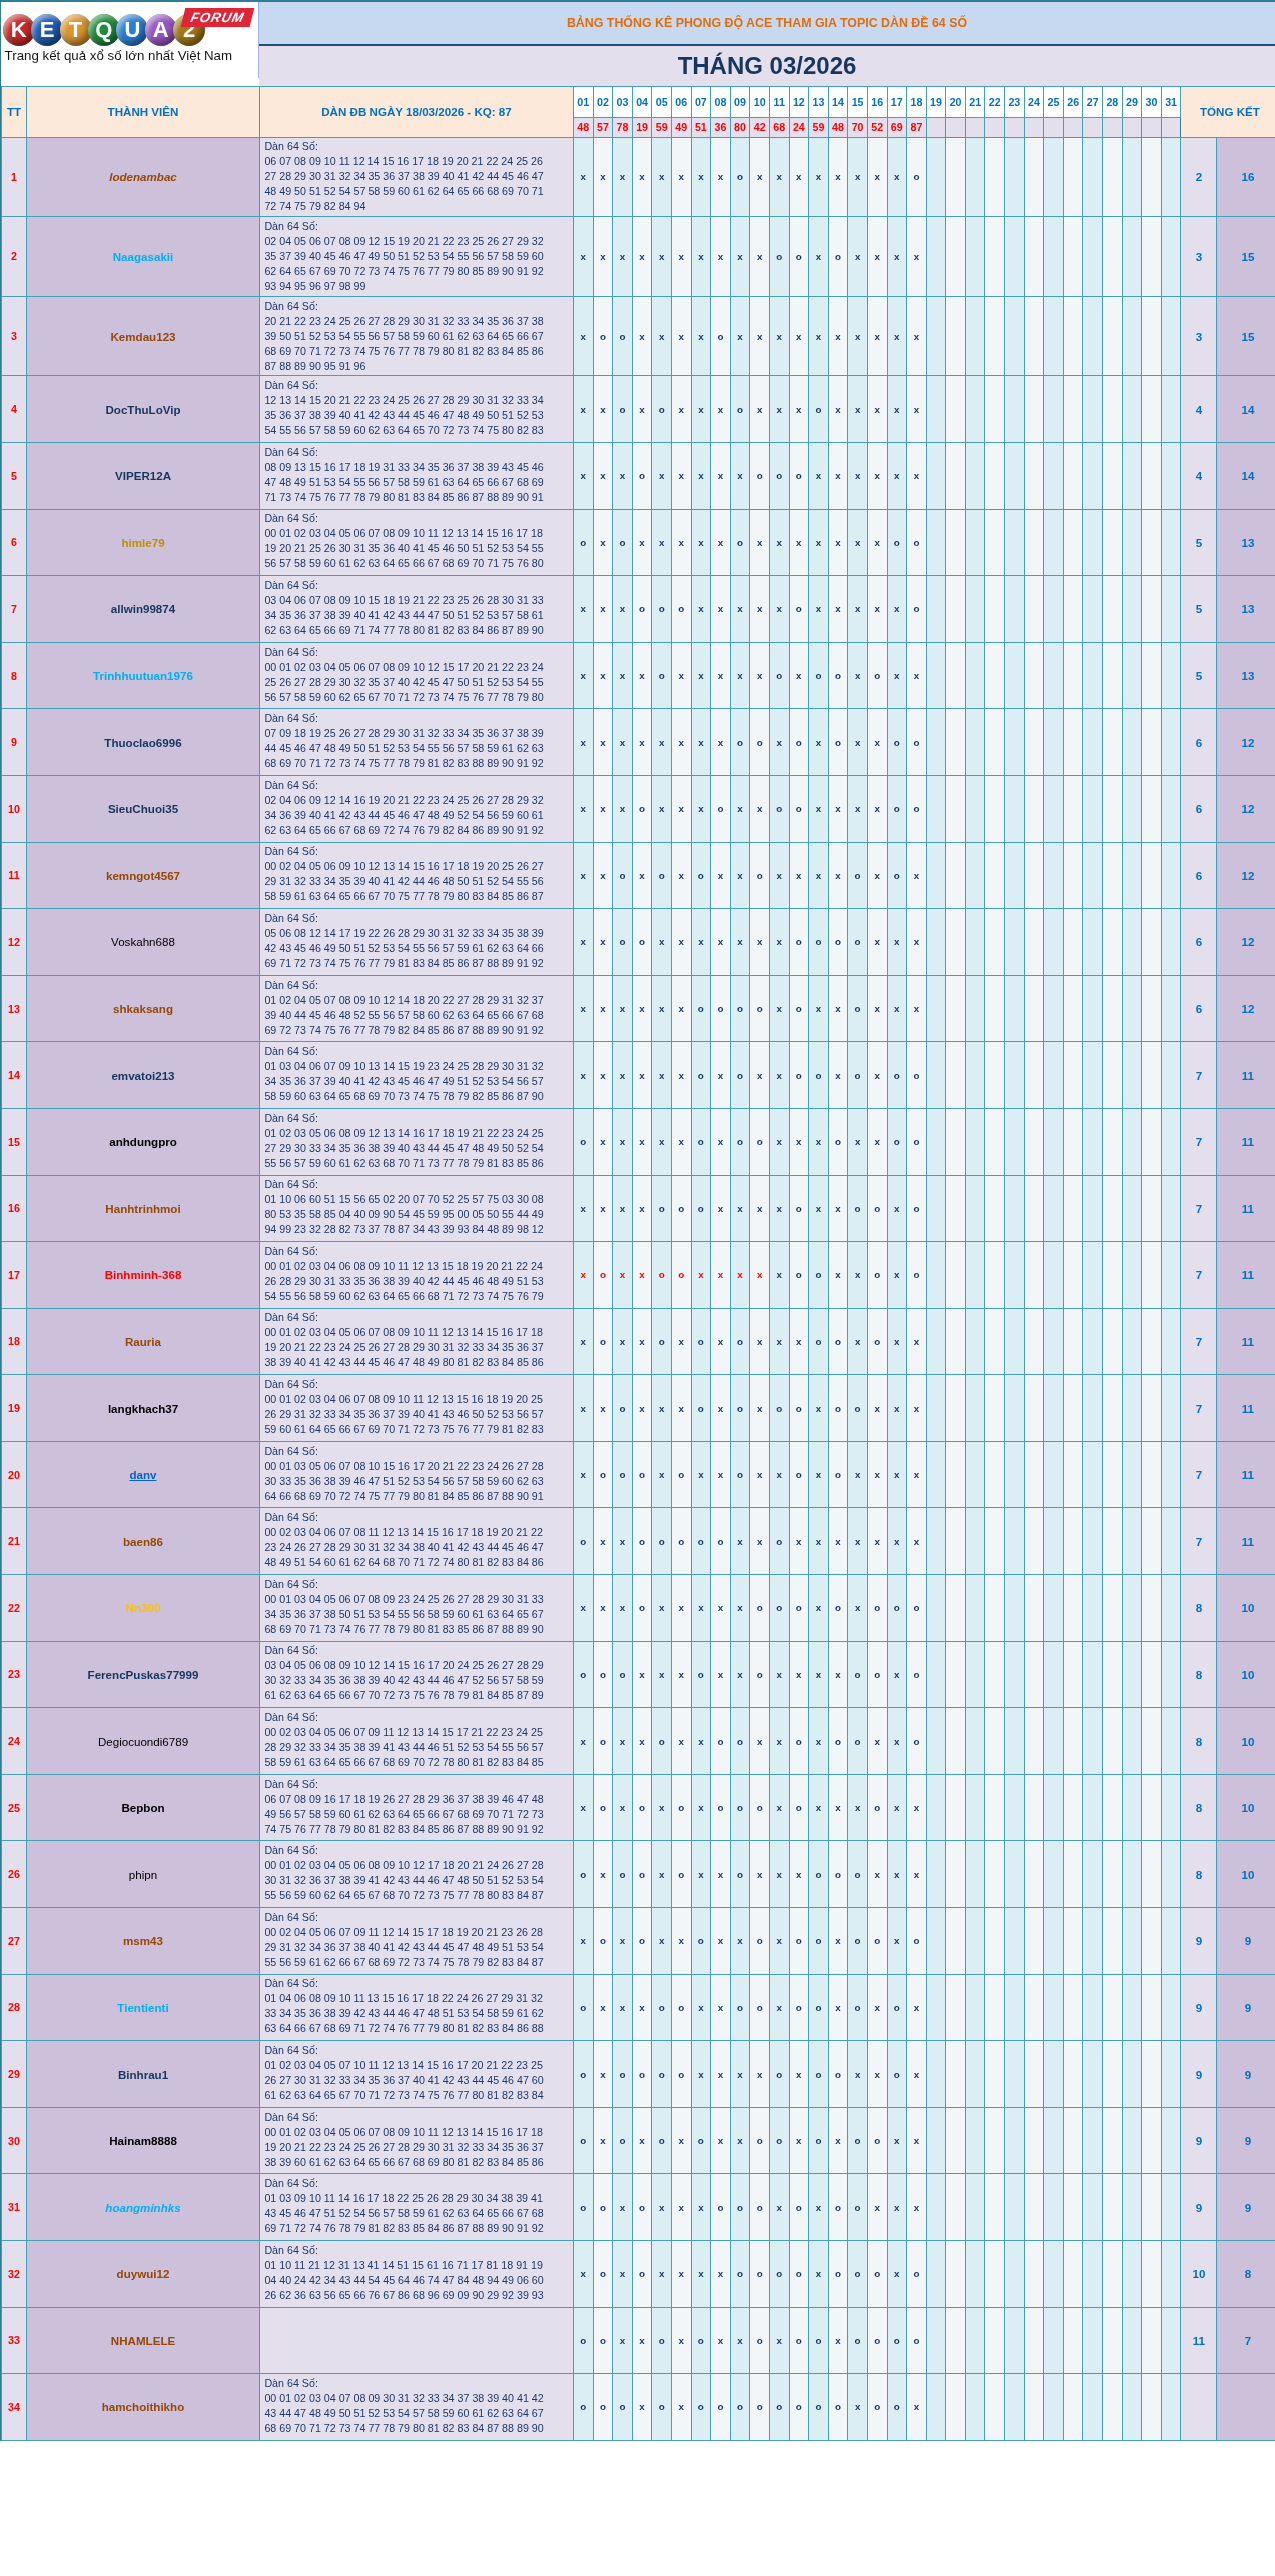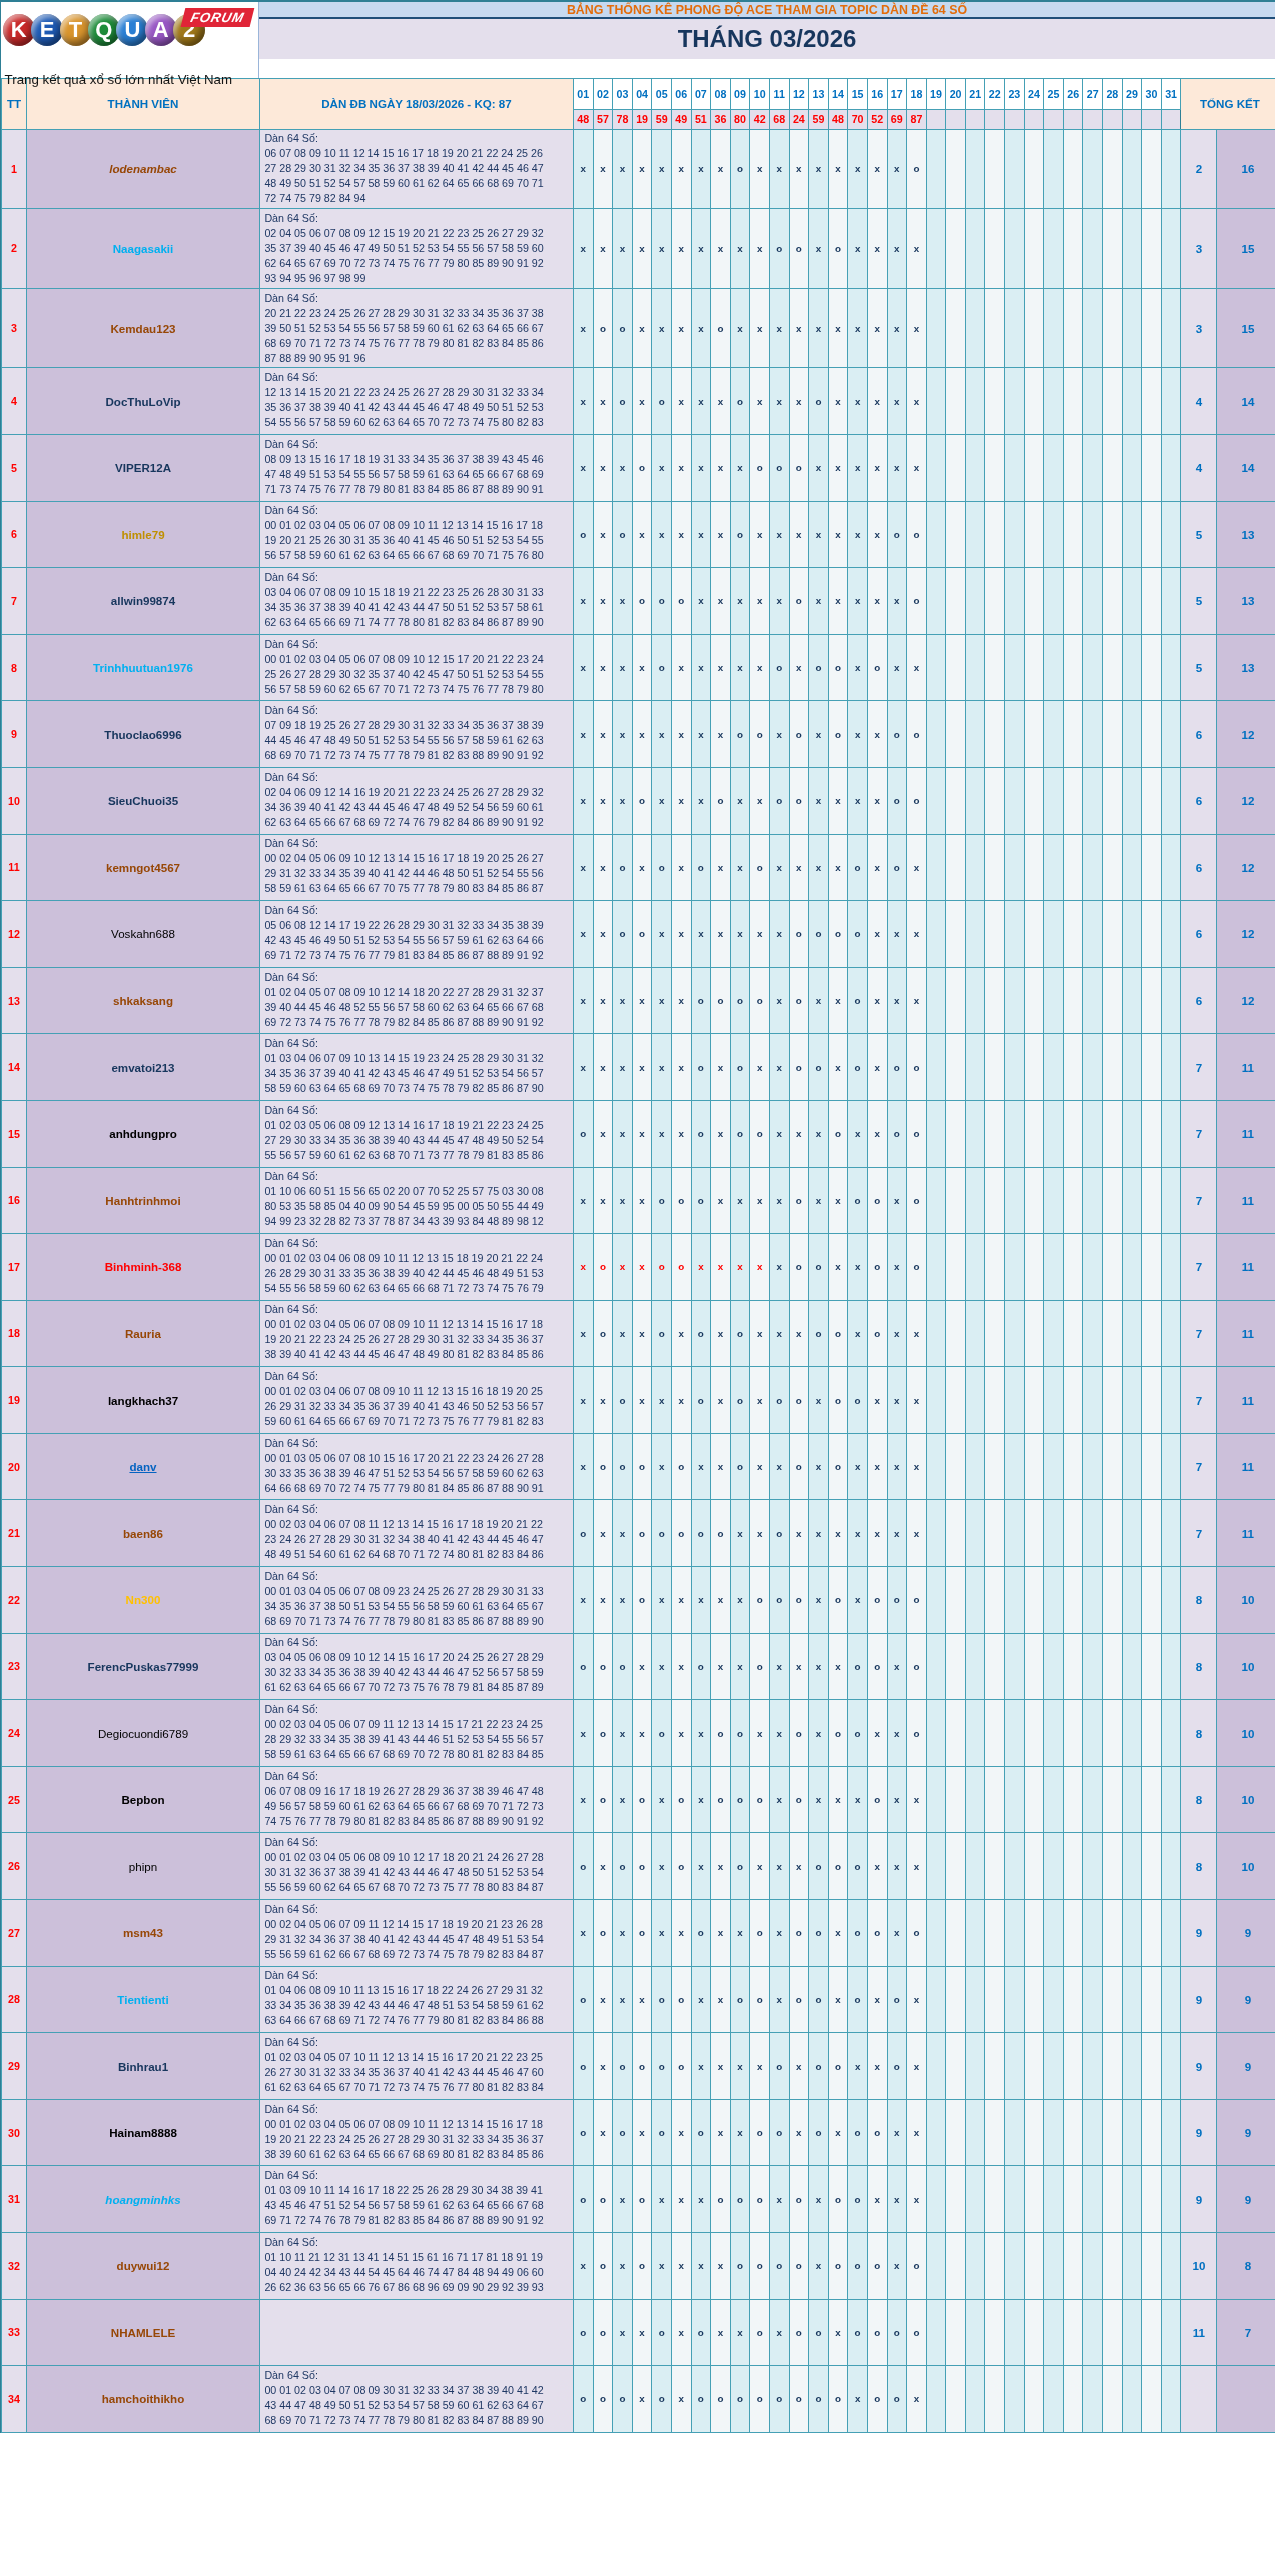--- a/index.html
+++ b/index.html
@@ -4,23 +4,23 @@
 <style>
   html,body{margin:0;padding:0;background:#ffffff;font-family:"Liberation Sans",sans-serif;}
   .page{width:1276px;border-left:0.9px solid #2e7f95;border-right:0.9px solid #c9c3d6;box-sizing:border-box;}
 
   
   .top{display:flex;border-top:2.7px solid #2e7f95;}
   .logo-block{width:258px;min-width:258px;height:76px;background:#ffffff;position:relative;border-right:0.9px solid #9ab5d9;box-sizing:border-box;}
   .letters{display:flex;align-items:center;padding:12.4px 0 0 5.3px;}
   .logo-letter{width:32px;height:32px;border-radius:50%;color:#fff;font-weight:bold;font-size:22px;display:flex;align-items:center;justify-content:center;margin-left:-3.6px;box-shadow:inset -3.6px -4.4px 7.1px rgba(0,0,0,.45), inset 2.7px 3.6px 5.3px rgba(255,255,255,.55);}
   .forum-badge{position:absolute;top:6.2px;right:5.3px;color:#fff;font-style:italic;font-weight:bold;font-size:13.3px;padding:1.8px 8px;transform:skew(-14deg);letter-spacing:0.9px;}
-  .tagline{font-size:13.3px;color:#141414;padding:1.8px 0 0 3.6px;white-space:nowrap;margin-top:24px;}
+  .tagline{font-size:13.3px;color:#141414;padding:1.8px 0 0 3.6px;white-space:nowrap;}
   .head-right{flex:1;display:flex;flex-direction:column;}
-  .banner{height:17px;background:#c6d9f0;display:flex;align-items:center;justify-content:center;font-weight:bold;font-size:12.4px;color:#e36c0a;border-bottom:2.7px solid #1f4e79;box-sizing:border-box;}
+  .banner{height:44px;background:#c6d9f0;display:flex;align-items:center;justify-content:center;font-weight:bold;font-size:12.4px;color:#e36c0a;border-bottom:2.7px solid #1f4e79;box-sizing:border-box;}
   .month{height:40px;background:#e4dfec;display:flex;align-items:center;justify-content:center;font-weight:bold;font-size:24px;color:#17365d;}
 
   
   table{border-collapse:collapse;table-layout:fixed;width:1276px;}
   td{border:0.9px solid #45a0b5;padding:0;overflow:hidden;vertical-align:middle;box-sizing:border-box;}
   tr{border-top:1.8px solid #2e7f95;}
   td.sep{border-left:1.8px solid #2e7f95;}
   .hd-peach{background:#fde9d9;color:#0070c0;font-weight:bold;text-align:center;font-size:11.6px;}
   .hd-day{background:#ffffff;color:#0070c0;font-weight:bold;text-align:center;font-size:10.7px;height:31px;}
   .hd-res{background:#e4dfec;color:#ff0000;font-weight:bold;text-align:center;font-size:10.7px;height:19.6px;}

